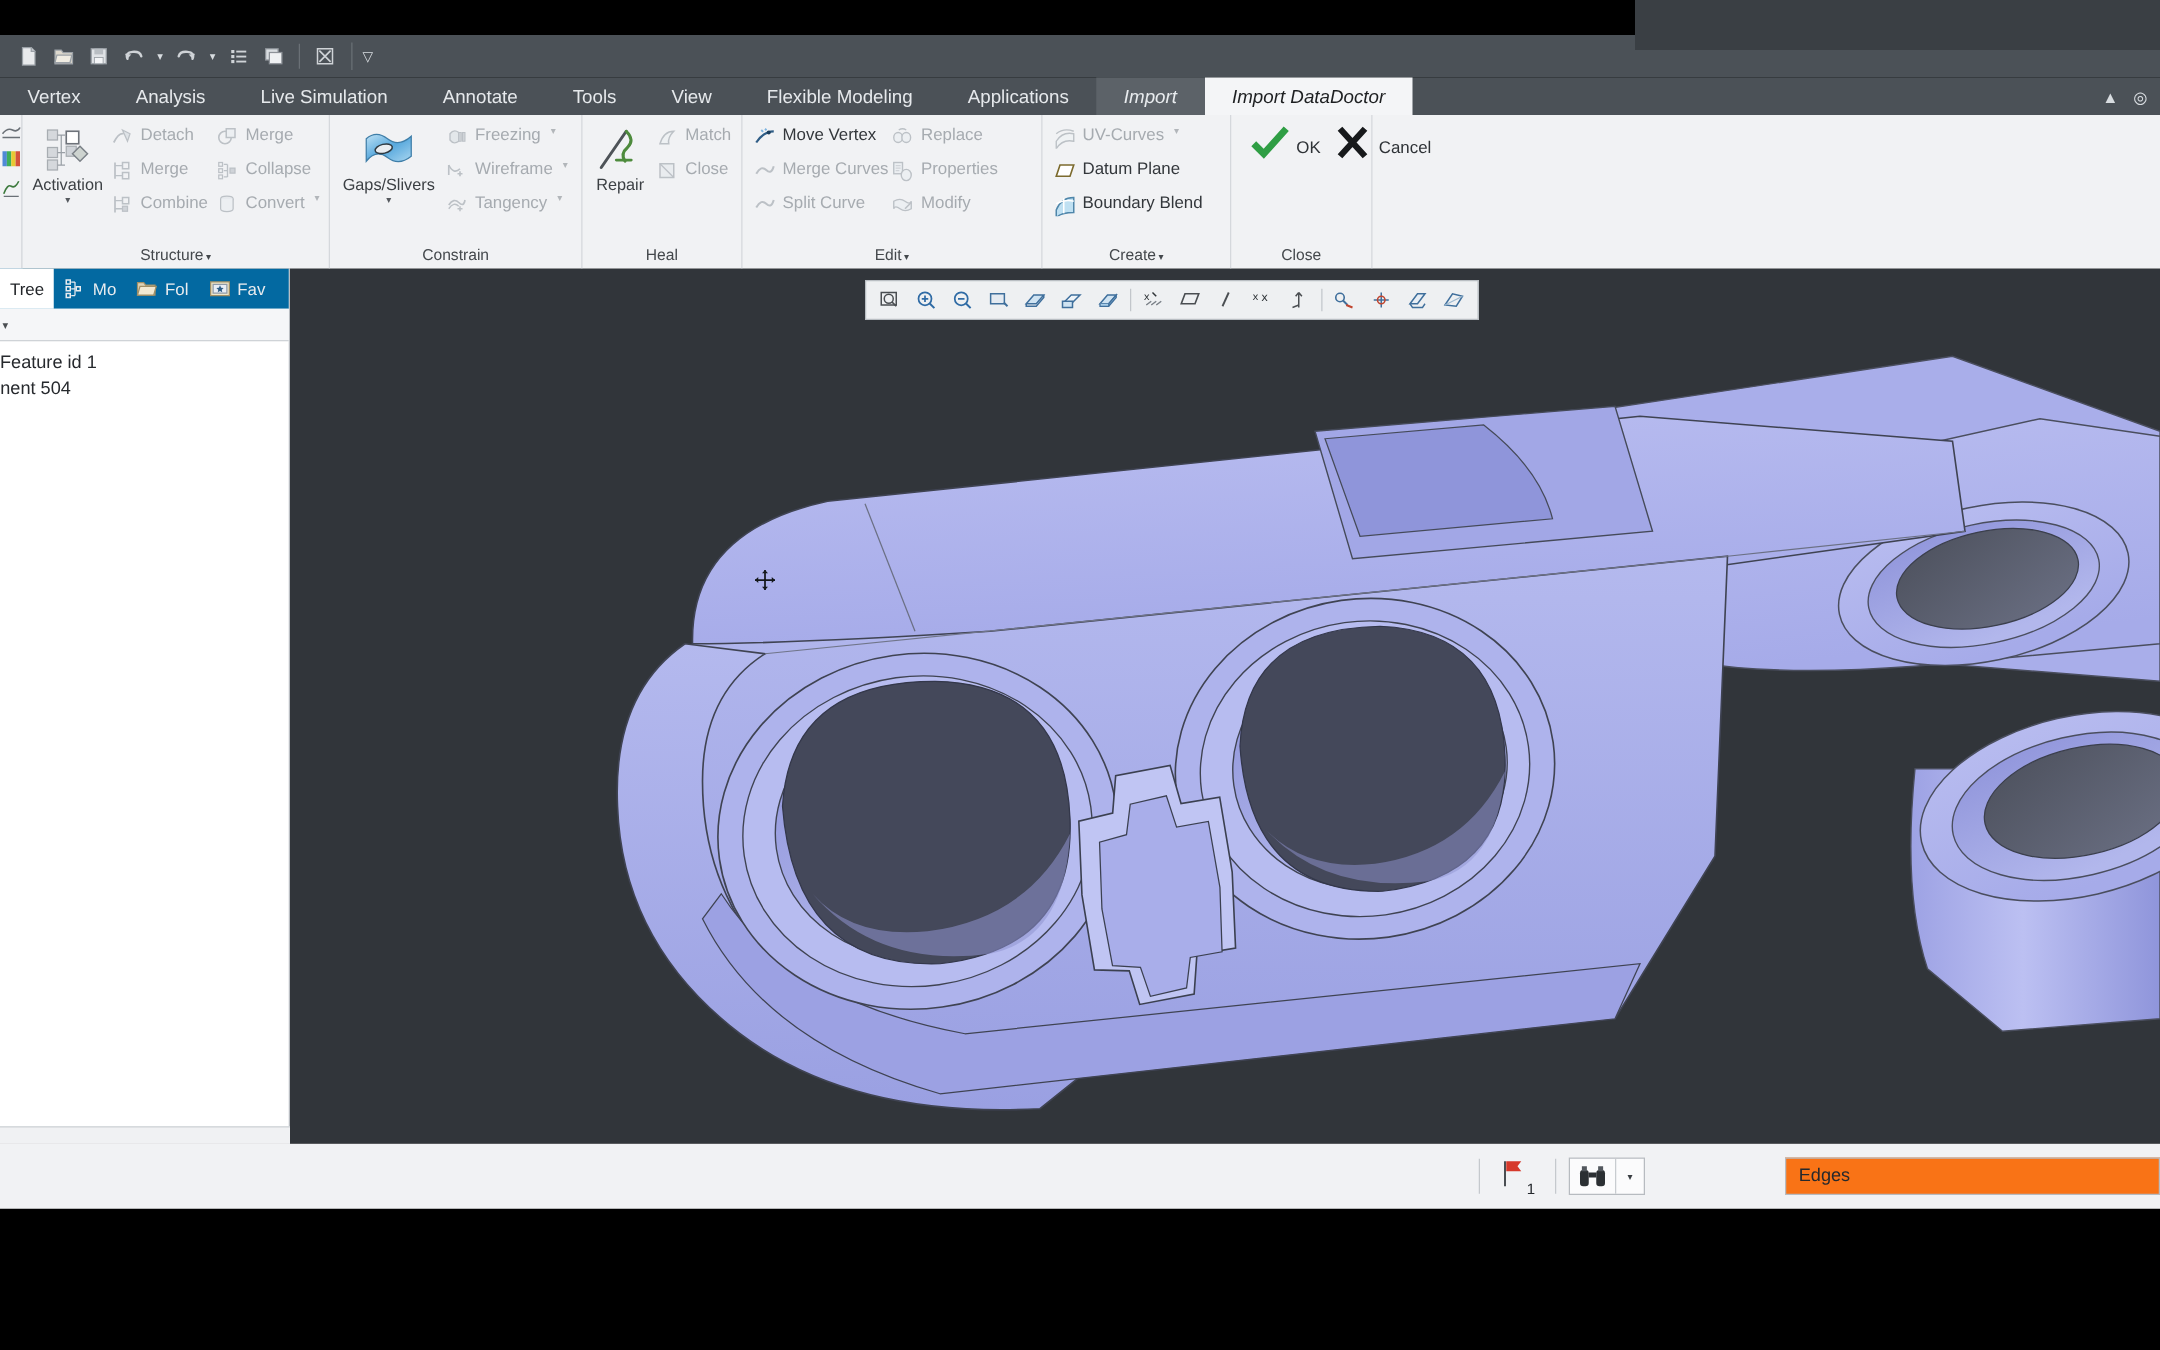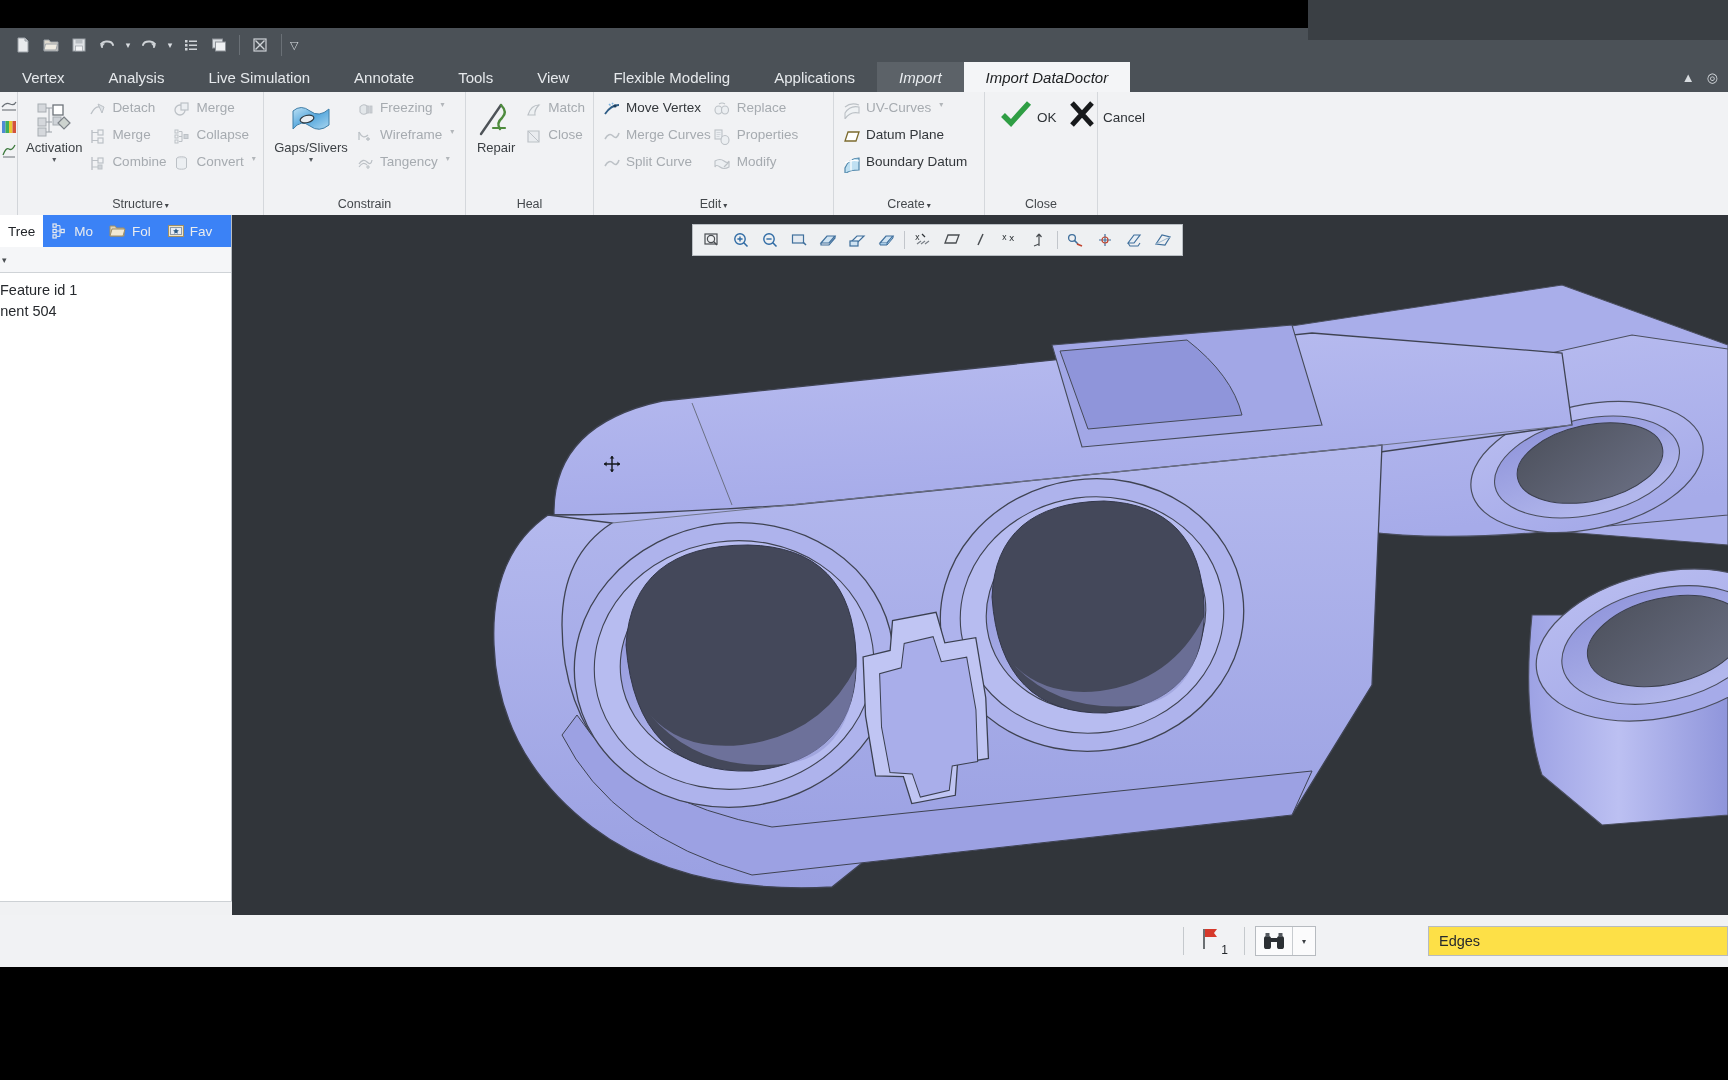--- a/index.html
+++ b/index.html
@@ -87,21 +87,21 @@
   .ok-col { display:flex; align-items:flex-start; gap:18px; padding:8px 14px 0 14px; }
   .ok-item { display:flex; flex-direction:row; align-items:center; gap:4px; width:48px;}
   .ok-item .lbl { font-size:13.5px; color:#2e3236; }
 
   
   .treepanel {
     position:absolute; left:0; top:215px; width:232px; height:700px;
     background:#ffffff; border-right:1px solid #b9bdc2;
   }
   .tree-tabs {
-    height:32px; background:#3b82f6; display:flex; align-items:center;
+    height:32px; background:#0369a1; display:flex; align-items:center;
     padding-left:0px;
   }
   .tt { display:flex; align-items:center; gap:5px; height:32px; padding:0 8px; white-space:nowrap; }
   .tt.active { background:#ffffff; }
   .tt .ttlbl { font-size:13.5px; color:#e9ecef; }
   .tt.active .ttlbl { color:#212428; }
   .tt .ttic { width:18px; height:18px; display:flex; align-items:center; justify-content:center;}
   .tree-sub {
     height:26px; border-bottom:1px solid #cfd3d7; background:#f5f6f8;
     display:flex; align-items:center; padding-left:2px;
@@ -141,21 +141,21 @@
   .sb-flag { display:flex; align-items:flex-end; gap:1px; padding:0 6px; }
   .sb-flag .num { font-size:12px; color:#24282c; line-height:12px; }
   .sb-bin {
     height:30px; display:flex; align-items:center; border:1px solid #b7bbc0; background:#fbfbfc;
   }
   .sb-bin .b1 { width:36px; height:28px; display:flex; align-items:center; justify-content:center; }
   .sb-bin .bsep { width:1px; height:28px; background:#c8ccd0; }
   .sb-bin .b2 { width:22px; height:28px; display:flex; align-items:center; justify-content:center; font-size:8px; color:#3a3e42;}
   .sb-field {
     margin-left:112px; margin-right:0px; width:300px; height:30px;
-    border:1px solid #b7bbc0; background:#fde047;
+    border:1px solid #b7bbc0; background:#f97316;
     display:flex; align-items:center; padding-left:10px;
     font-size:14.5px; color:#26292d;
   }
   .sb-right-pad { width:0px; }
 </style>
 </head>
 <body>
 
 <div id="app">
 
@@ -535,21 +535,21 @@
             <span class="slbl">Datum Plane</span>
           </div>
           <div class="sm-btn">
             <span class="sglyph">
               <svg width="18" height="18" viewBox="0 0 18 18">
                   <path d="M2 13 q4-10 14-10 v12 q-10 0 -14 4 Z" fill="#bfe0f2" stroke="#4f86aa" stroke-width="1.2"></path>
                   <path d="M2 8 q7-4 14 -2" fill="none" stroke="#ffffff" stroke-width="1.2"></path>
                   <path d="M8 3.5 v12" stroke="#ffffff" stroke-width="1.2"></path>
                 </svg>
             </span>
-            <span class="slbl">Boundary Datum</span>
+            <span class="slbl">Boundary Blend</span>
           </div>
         </div>
       </div>
       <div class="rg-label"><span>Create</span><span class="dd">▾</span></div>
     </div>
 
     <div class="rgroup" style="width:113px">
       <div class="ok-col">
         <div class="ok-item">
           <span>

